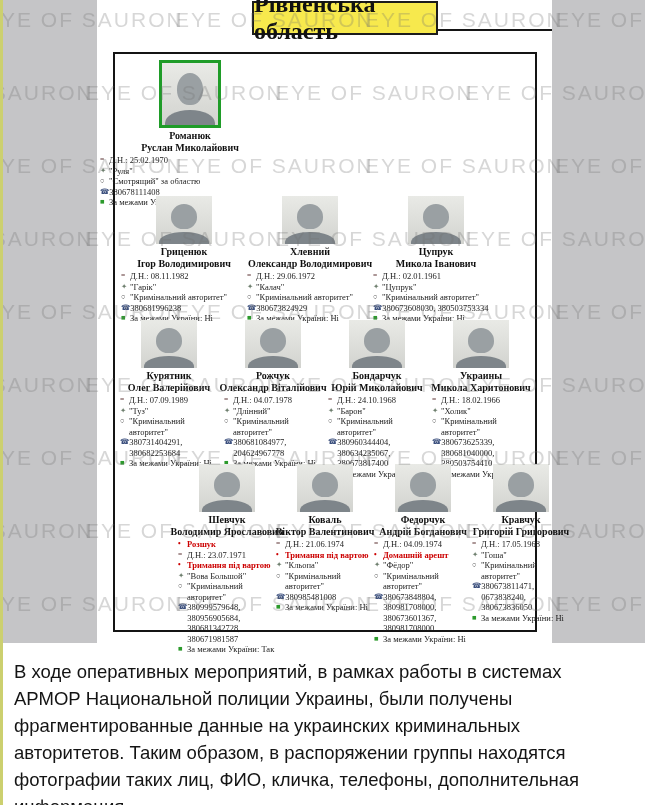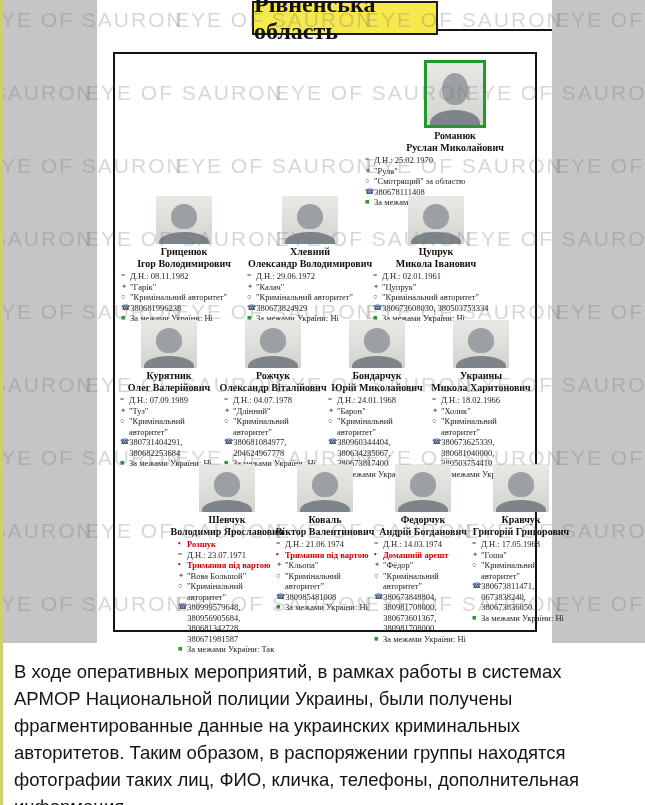--- a/index.html
+++ b/index.html
@@ -14,21 +14,21 @@
   .doc-frame{position:absolute;left:113px;top:52px;width:420px;height:576px;border:2px solid #141414;background:transparent;z-index:2;}
   .title-box{position:absolute;left:252px;top:1px;width:182px;height:30px;background:#f7e94d;border:2px solid #1c1c1c;
              display:flex;align-items:center;justify-content:center;font-weight:bold;font-size:24px;color:#111;z-index:4;}
   .title-line{position:absolute;left:436px;top:29px;width:116px;height:2px;background:#141414;z-index:3;}
   
   .wm-layer{position:absolute;left:0;top:0;width:645px;height:645px;overflow:hidden;z-index:6;pointer-events:none;}
   .wm{position:absolute;font-family:"Liberation Sans",sans-serif;font-size:21px;letter-spacing:2px;
       color:rgba(110,110,110,0.28);white-space:nowrap;}
   
   .people-row{position:absolute;display:flex;z-index:3;}
-  .row-1{left:125px;top:60px;width:420px;justify-content:flex-end;}
+  .row-1{left:100px;top:60px;width:420px;justify-content:flex-start;}
   .row-2{left:119px;top:196px;width:382px;justify-content:center;font-family:Liberation Serif, serif;}
   .row-3{left:120px;top:320px;width:410px;justify-content:space-between;}
   .row-4{left:120px;top:464px;width:410px;justify-content:flex-end;margin-left:40px;}
   .card{display:flex;flex-direction:column;align-items:center;}
   .row-1 .card{width:180px;}
   .row-2 .card{width:126px;}
   .row-3 .card,.row-4 .card{width:98px;}
   .photo{position:relative;width:56px;height:48px;background:linear-gradient(#e9eae6,#d2d3cf);overflow:hidden;flex:0 0 auto;}
   .row-1 .photo{width:56px;height:62px;border:3px solid #1f9c28;}
   .photo .head{position:absolute;left:50%;top:16%;width:46%;height:52%;margin-left:-23%;background:#9aa0a3;border-radius:50% 50% 46% 46%;}
@@ -264,21 +264,21 @@
               <span class="head"></span>
               <span class="body"></span>
             </div>
             <div class="pname">
               <div>Бондарчук</div>
               <div>Юрій Миколайович</div>
             </div>
             <div class="lines">
               <div class="line line-dn">
                 <span class="ic">=</span>
-                <span class="txt">Д.Н.: 24.01.1968</span>
+                <span class="txt">Д.Н.: 24.10.1968</span>
               </div>
               <div class="line line-alias">
                 <span class="ic">✦</span>
                 <span class="txt">"Барон"</span>
               </div>
               <div class="line line-status">
                 <span class="ic">○</span>
                 <span class="txt">"Кримінальний авторитет"</span>
               </div>
               <div class="line line-phone">
@@ -406,21 +406,21 @@
               <span class="head"></span>
               <span class="body"></span>
             </div>
             <div class="pname">
               <div>Федорчук</div>
               <div>Андрій Богданович</div>
             </div>
             <div class="lines">
               <div class="line line-dn">
                 <span class="ic">=</span>
-                <span class="txt">Д.Н.: 14.03.1974</span>
+                <span class="txt">Д.Н.: 04.09.1974</span>
               </div>
               <div class="line line-alert">
                 <span class="ic">•</span>
                 <span class="txt">Домашній арешт</span>
               </div>
               <div class="line line-alias">
                 <span class="ic">✦</span>
                 <span class="txt">"Фёдор"</span>
               </div>
               <div class="line line-status">

